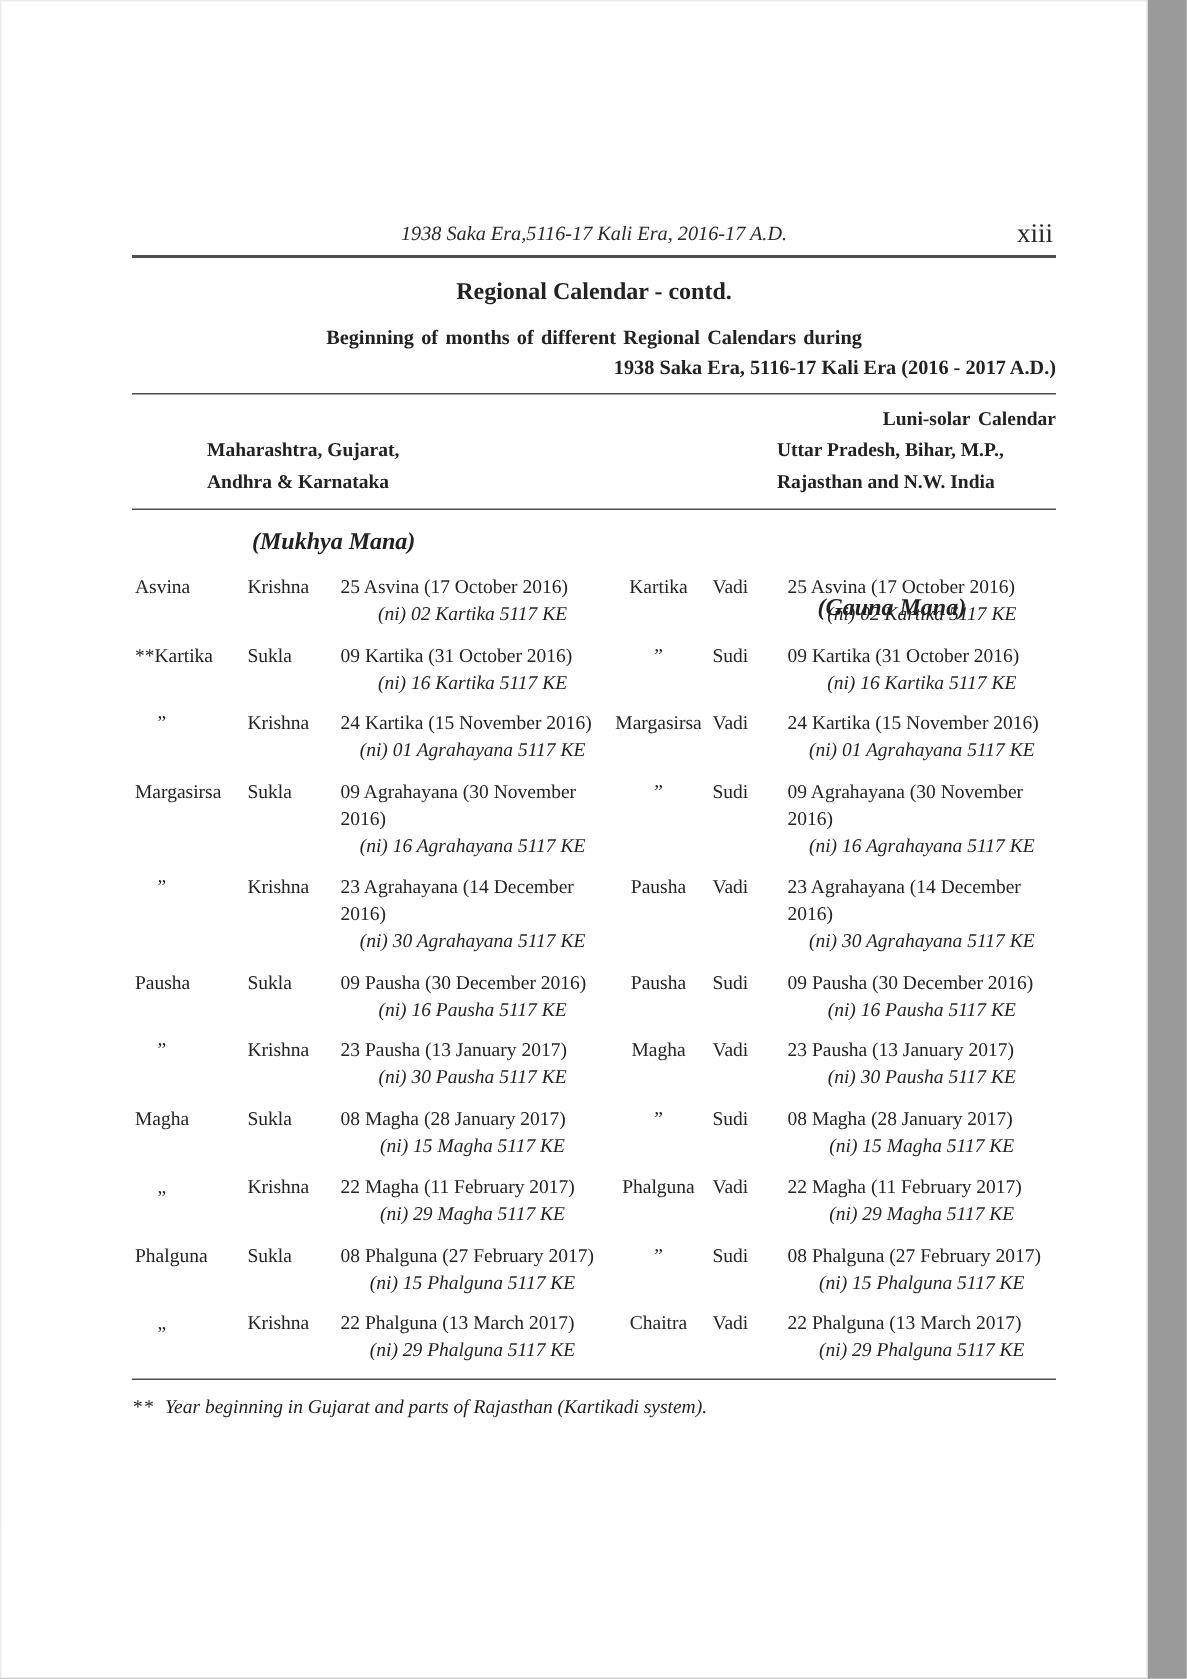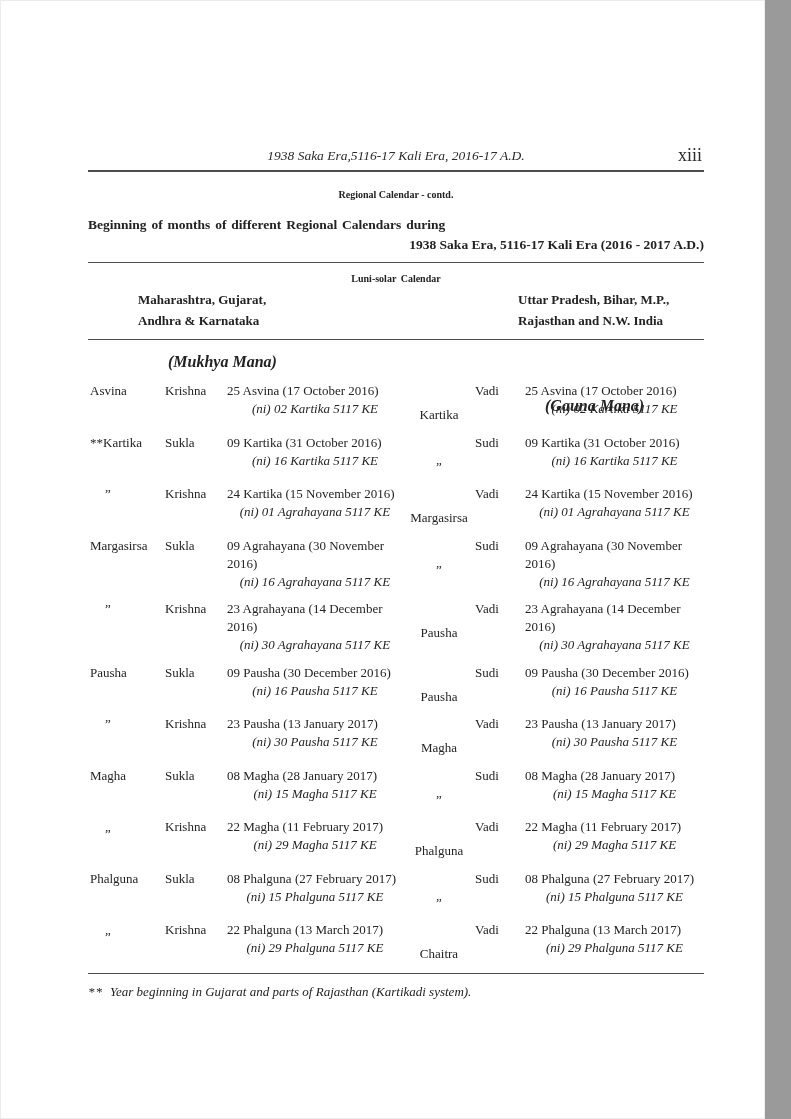--- a/index.html
+++ b/index.html
@@ -41,42 +41,42 @@
   .rule{border:0;border-top:1.6px solid #4d4d4d;margin:0;}
   .rule-1{margin-top:5px;border-top-width:2px;}
   .rule-2{margin-top:7px;}
   .rule-3{margin-top:8px;}
   .rule-4{margin-top:6px;border-top-width:1.8px;}
   
   .section-title{
     margin-top:14px;
     text-align:center;
     font-weight:bold;
-    font-size:10px;
+    font-size:16px;
     line-height:18px;
   }
   .subtitle1{
     margin-top:11px;
-    text-align:left;
+    text-align:center;
     font-weight:bold;
     font-size:13.5px;
     line-height:20px;
     word-spacing:1.5px;
   }
   .subtitle2{
     text-align:right;
     font-weight:bold;
     font-size:13.5px;
     line-height:20px;
   }
   .cal-type{
     margin-top:6px;
-    text-align:center;
-    font-weight:bold;
-    font-size:10px;
+    text-align:right;
+    font-weight:bold;
+    font-size:13px;
     line-height:19px;
     word-spacing:2px;
   }
   
   .regions{
     position:relative;
     height:42px;
     margin-top:1px;
   }
   .region{
@@ -113,21 +113,21 @@
   }
   .trow:nth-child(n+9){margin-top:5px;}
   .cell{
     font-size:13px;
     line-height:18px;
     color:#242424;
   }
   .c1{padding-left:2px;}
   .c1.ditto{padding-left:17px;}
   .c3{padding-left:2px;}
-  .c4{text-align:center;margin-top:24px;}
+  .c4{text-align:center;}
   .c6{padding-left:2px;}
   .ni{font-style:italic;text-align:center;}
   
   .footnote{
     margin-top:9px;
     font-size:13px;
     line-height:18px;
     font-style:italic;
   }
   .fn-marker{letter-spacing:1px;}

